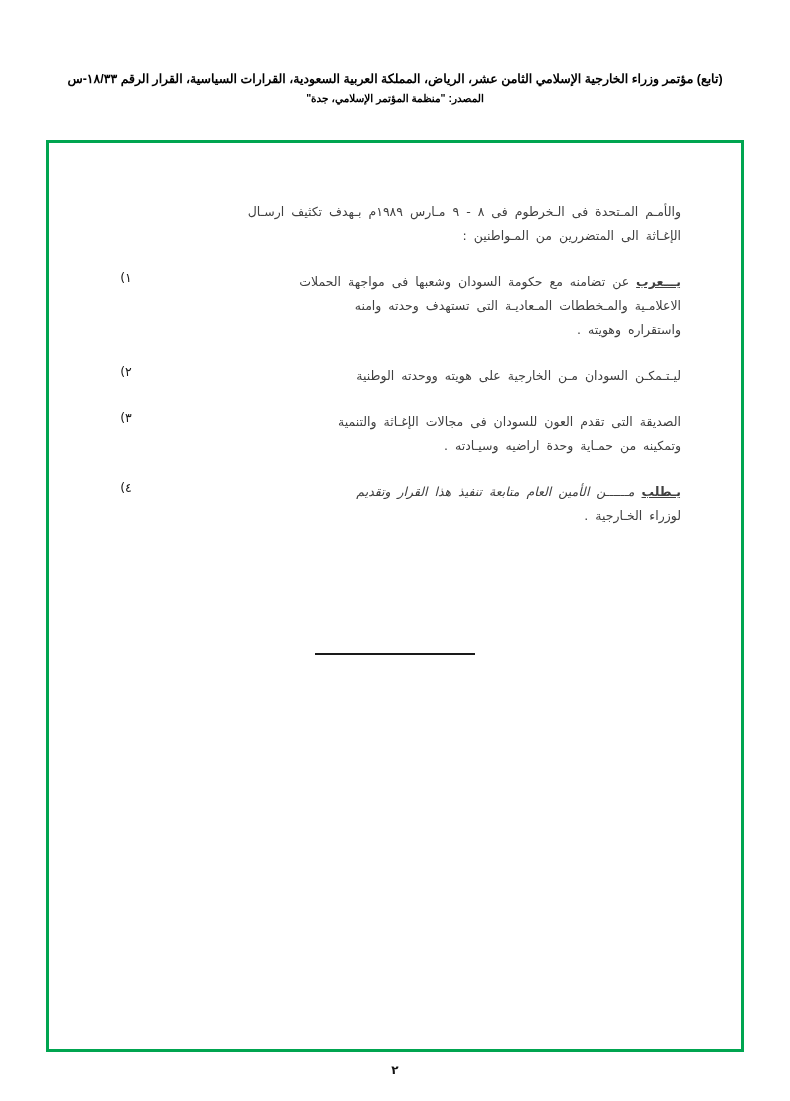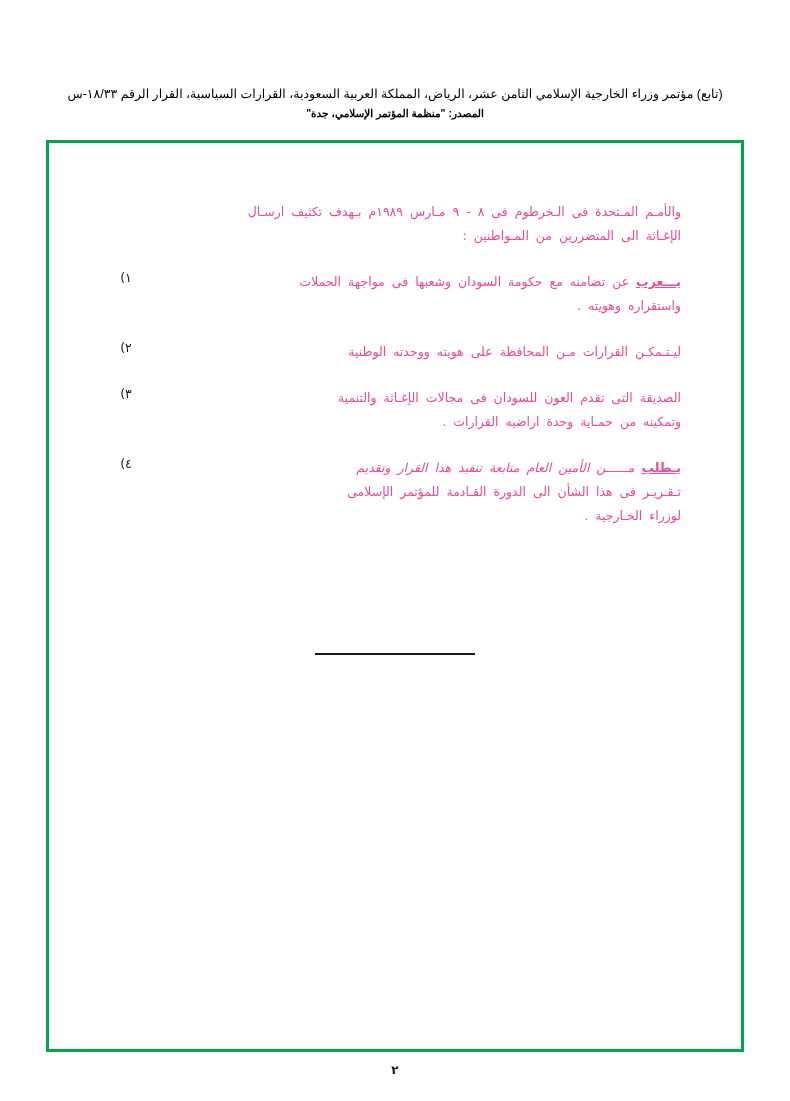--- a/index.html
+++ b/index.html
@@ -26,25 +26,24 @@
   .doc-header {
     position: absolute;
     top: 70px;
     left: 40px;
     right: 40px;
     text-align: center;
     direction: rtl;
   }
   .doc-header .line1 {
     font-size: 12.5px;
-    font-weight: normal;
+    font-weight: bold;
     letter-spacing: 0px;
     line-height: 18px;
     white-space: nowrap;
-    margin-top: 15px;
   }
   .doc-header .line2 {
     font-size: 10.5px;
     font-weight: bold;
     line-height: 17px;
     margin-top: 2px;
   }
 
   
   .frame {
@@ -64,21 +63,21 @@
     right: 60px;
     left: 60px;
     direction: rtl;
   }
 
   
   .tw {
     font-family: "DejaVu Sans", sans-serif;
     font-size: 12.5px;
     line-height: 24px;
-    color: #ec4899;
+    color: #404040;
     letter-spacing: 0.5px;
     word-spacing: 3px;
   }
 
   .intro {
     margin-top: 12px;
     text-align: justify;
     text-align-last: right;
   }
   .intro .l {
@@ -167,44 +166,44 @@
 
       <div class="tw intro">
         <span class="l l1">والأمـم المـتحدة فى الـخرطوم فى ٨ - ٩ مـارس ١٩٨٩م بـهدف تكثيف ارسـال</span>
         <span class="l l2">الإغـاثة الى المتضررين من المـواطنين :</span>
       </div>
 
       <div class="clause">
         <span class="num">١)</span>
         <div class="tw txt">
           <span class="l"><span class="lead">يـــعرب</span> <span>عن تضامنه مع حكومة السودان وشعبها فى مواجهة الحملات</span></span>
+          <span class="l">الاعلامـية والمـخططات المـعاديـة التى تستهدف وحدته وامنه</span>
           <span class="l">واستقراره وهويته .</span>
         </div>
       </div>
 
       <div class="clause">
         <span class="num">٢)</span>
         <div class="tw txt">
-          <span class="l">ليـتـمكـن القرارات مـن المحافظة على هويته ووحدته الوطنية</span>
+          <span class="l">ليـتـمكـن السودان مـن الخارجية على هويته ووحدته الوطنية</span>
         </div>
       </div>
 
       <div class="clause">
         <span class="num">٣)</span>
         <div class="tw txt">
           <span class="l">الصديقة التى تقدم العون للسودان فى مجالات الإغـاثة والتنمية</span>
-          <span class="l">وتمكينه من حمـاية وحدة اراضيه القرارات .</span>
+          <span class="l">وتمكينه من حمـاية وحدة اراضيه وسيـادته .</span>
         </div>
       </div>
 
       <div class="clause">
         <span class="num">٤)</span>
         <div class="tw txt">
           <span class="l"><span class="lead">يـطلب</span> <span class="ital">مــــــن الأمين العام متابعة تنفيذ هذا القرار وتقديم</span></span>
-          <span class="l">تـقـريـر فى هذا الشأن الى الدورة القـادمة للمؤتمر الإسلامى</span>
           <span class="l">لوزراء الخـارجية .</span>
         </div>
       </div>
 
     </div>
 
     <div class="end-rule">
       <div class="bar"></div>
     </div>
 

